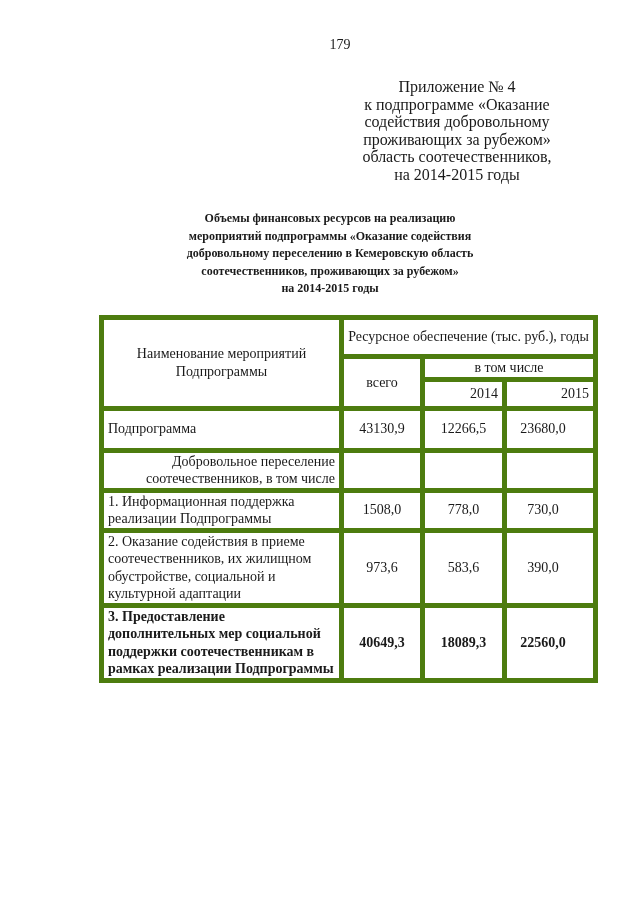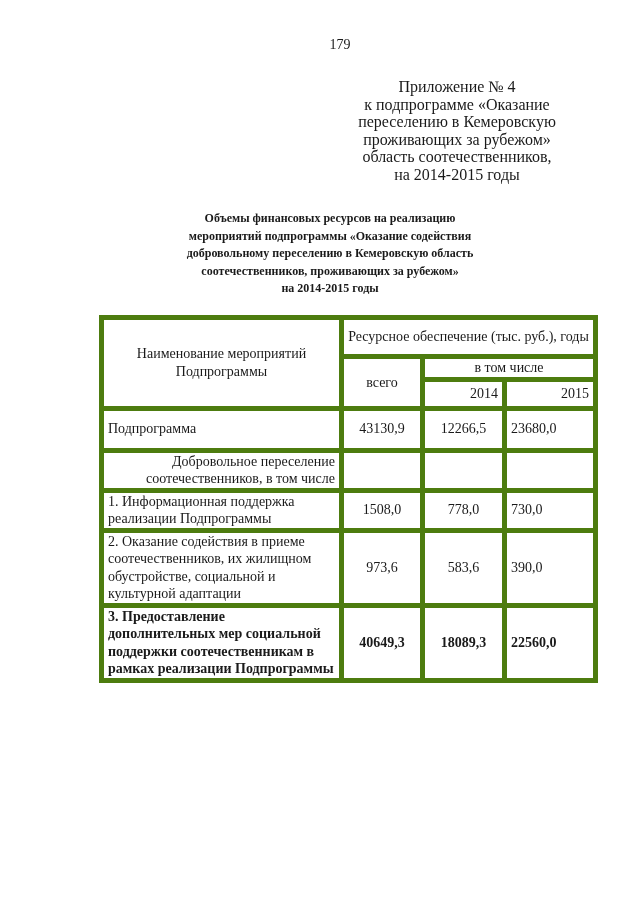--- a/index.html
+++ b/index.html
@@ -31,36 +31,36 @@
   .c-name { width: 240px; }
   .c-total { width: 81px; }
   .c-y14 { width: 82px; }
   .c-y15 { width: 91px; }
   th.hdr-name { text-align: center; }
   th.hdr-res { text-align: center; height: 34px; }
   th.hdr-sub { text-align: center; height: 17px; }
   th.hdr-year { text-align: right; height: 24px; }
   td.name { text-align: left; }
   td.num { text-align: center; }
-  td.num.right { text-align: left; padding-right: 18px; }
+  td.num.right { text-align: center; padding-right: 18px; }
   tr.r-sub td { height: 37px; }
   tr.r-vol td { height: 35px; text-align: right; }
   tr.r-1 td { height: 34px; }
   tr.r-2 td { height: 68px; }
   tr.r-3 td { height: 68px; font-weight: bold; }
 </style>
 </head>
 <body>
 
 <div class="page-number">179</div>
 
 <div class="appendix">
   <div>Приложение № 4</div>
   <div>к подпрограмме «Оказание</div>
-  <div>переселению в Кемеровскую</div>
+  <div>содействия добровольному</div>
   <div>проживающих за рубежом»</div>
   <div>область соотечественников,</div>
   <div>на 2014-2015 годы</div>
 </div>
 
 <div class="title">
   <div>Объемы финансовых ресурсов на реализацию</div>
   <div>мероприятий подпрограммы «Оказание содействия</div>
   <div>добровольному переселению в Кемеровскую область</div>
   <div>соотечественников, проживающих за рубежом»</div>

